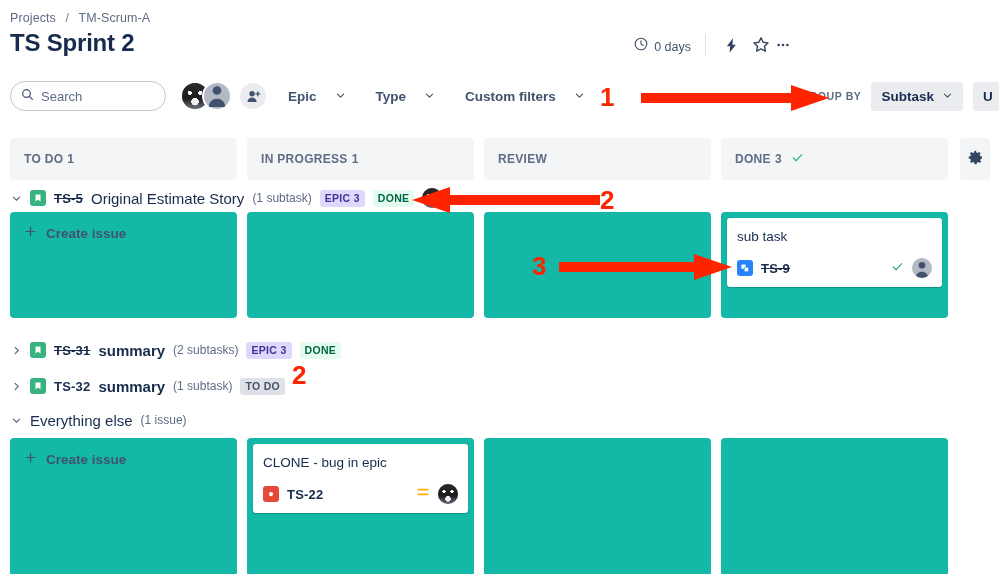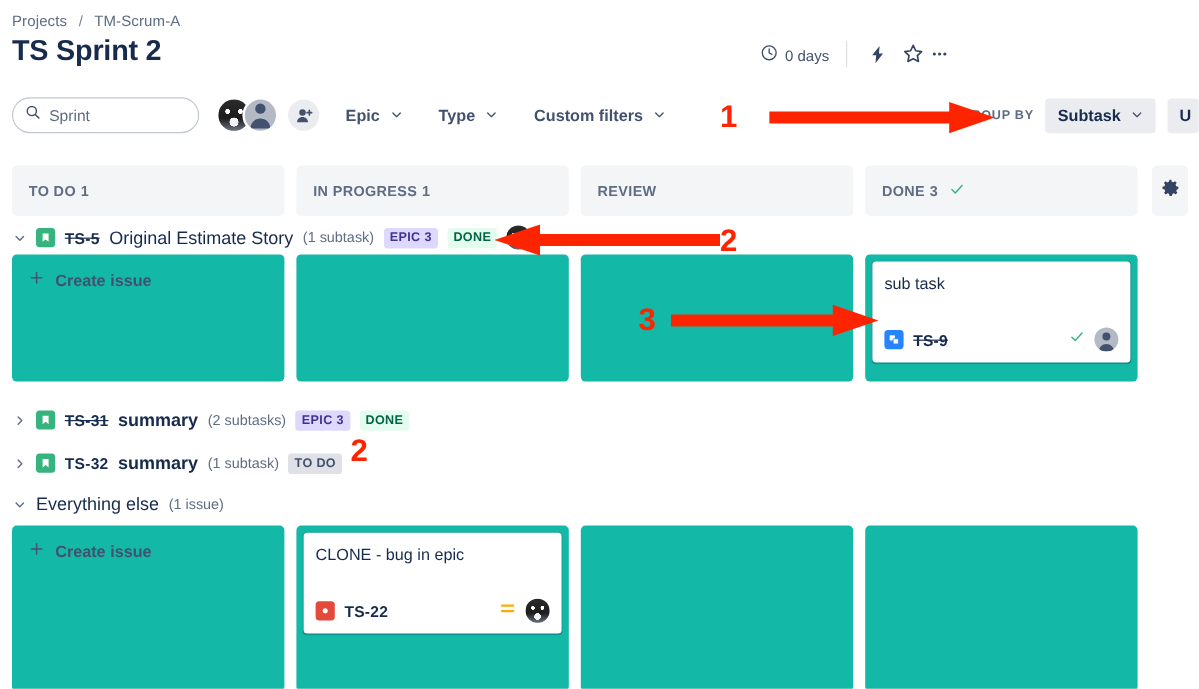--- a/index.html
+++ b/index.html
@@ -62,21 +62,21 @@
       radial-gradient(circle at 50% 72%, #f2f2f2 0 16%, rgba(0,0,0,0) 17%),
       radial-gradient(circle at 30% 38%, #ffffff 0 8%, rgba(0,0,0,0) 9%),
       radial-gradient(circle at 70% 38%, #ffffff 0 8%, rgba(0,0,0,0) 9%),
       linear-gradient(180deg,#2b2b2b 0%, #1d1d1d 60%, #6b7280 100%);
   }
   .av-person { background: #B3BAC5; display:flex; align-items:flex-end; justify-content:center; }
   .av-add { width: 26px; height: 26px; border-radius: 50%; background:#EBECF0;
             display:flex; align-items:center; justify-content:center; margin-left: 8px; }
 
   .tb-btn {
-    display: flex; align-items: center; gap: 8px;
+    display: flex; align-items: center; gap: 18px;
     font-size: 13.5px; font-weight: 600; color: #42526E;
     padding: 6px 8px; border-radius: 3px; margin-left: 14px;
     white-space: nowrap;
   }
   .toolbar-right {
     margin-left: auto; display: flex; align-items: center; gap: 10px;
     padding-right: 0px;
   }
   .group-by-label {
     font-size: 10.5px; font-weight: 700; letter-spacing: .6px;
@@ -142,21 +142,21 @@
     display: flex; align-items: center; gap: 9px;
     height: 30px; padding: 0 8px; border-radius: 3px;
     font-size: 13.5px; font-weight: 600; color: #42526E;
   }
 
   .card {
     background: #fff; border-radius: 3px; padding: 10px 10px 9px 10px;
     box-shadow: 0 1px 1px rgba(9,30,66,.25), 0 0 1px rgba(9,30,66,.15);
   }
   .card-title { font-size: 13.5px; color: #172B4D; line-height: 1.35; }
-  .card-foot { display: flex; align-items: center; margin-top: 27px; }
+  .card-foot { display: flex; align-items: center; margin-top: 12px; }
   .card-key { font-size: 13px; font-weight: 600; color: #172B4D; letter-spacing:.2px; }
   .card-key.done { text-decoration: line-through; }
   .subtask-icon {
     width: 16px; height: 16px; border-radius: 3px; background: #2684FF;
     display: flex; align-items: center; justify-content: center; margin-right: 8px;
   }
   .bug-icon {
     width: 16px; height: 16px; border-radius: 3px; background: #E5493A;
     display: flex; align-items: center; justify-content: center; margin-right: 8px;
   }
@@ -211,21 +211,21 @@
   </div>
 
   <div class="toolbar">
     <div class="search-box">
       <span>
         <svg width="13" height="13" viewBox="0 0 16 16">
             <circle cx="6.8" cy="6.8" r="4.7" fill="none" stroke="#42526E" stroke-width="1.5"></circle>
             <path d="M10.3 10.3 14 14" stroke="#42526E" stroke-width="1.6" stroke-linecap="round"></path>
           </svg>
       </span>
-      <span class="ph">Sprint</span>
+      <span class="ph">Search</span>
     </div>
 
     <div class="avatars">
       <div class="av av-cat">
           <div class="fur"></div>
         </div>
       <div class="av av-person">
         <svg width="30" height="30" viewBox="0 0 30 30">
             <circle cx="15" cy="11" r="5" fill="#42526E"></circle>
             <path d="M5.5 30c0-5.4 4.3-9.4 9.5-9.4s9.5 4 9.5 9.4z" fill="#42526E"></path>

